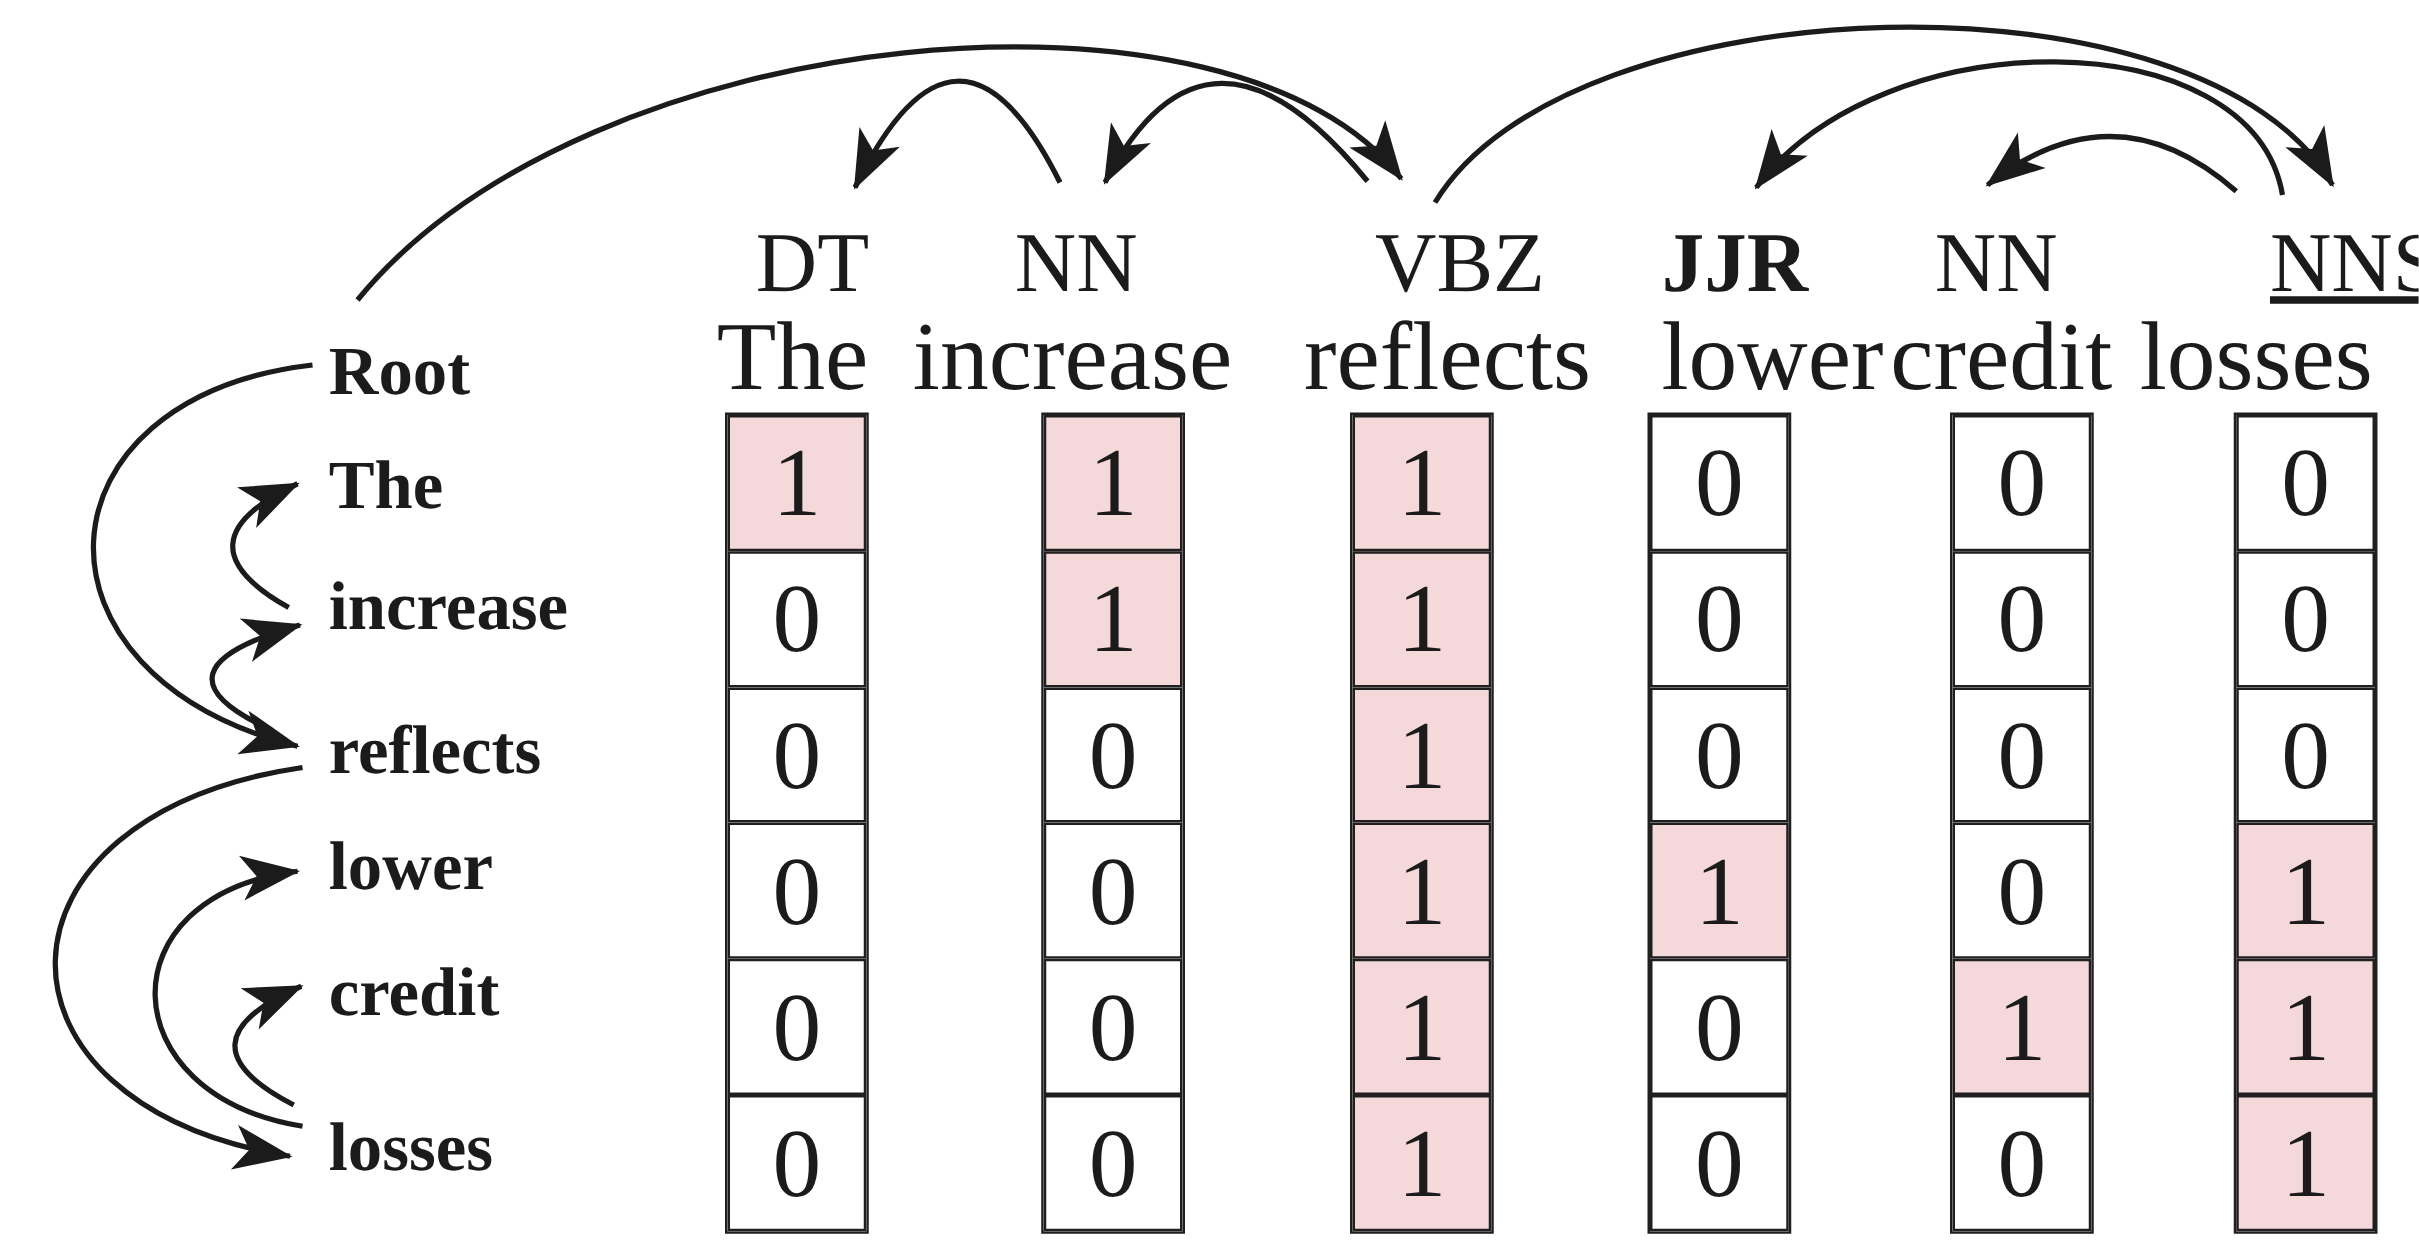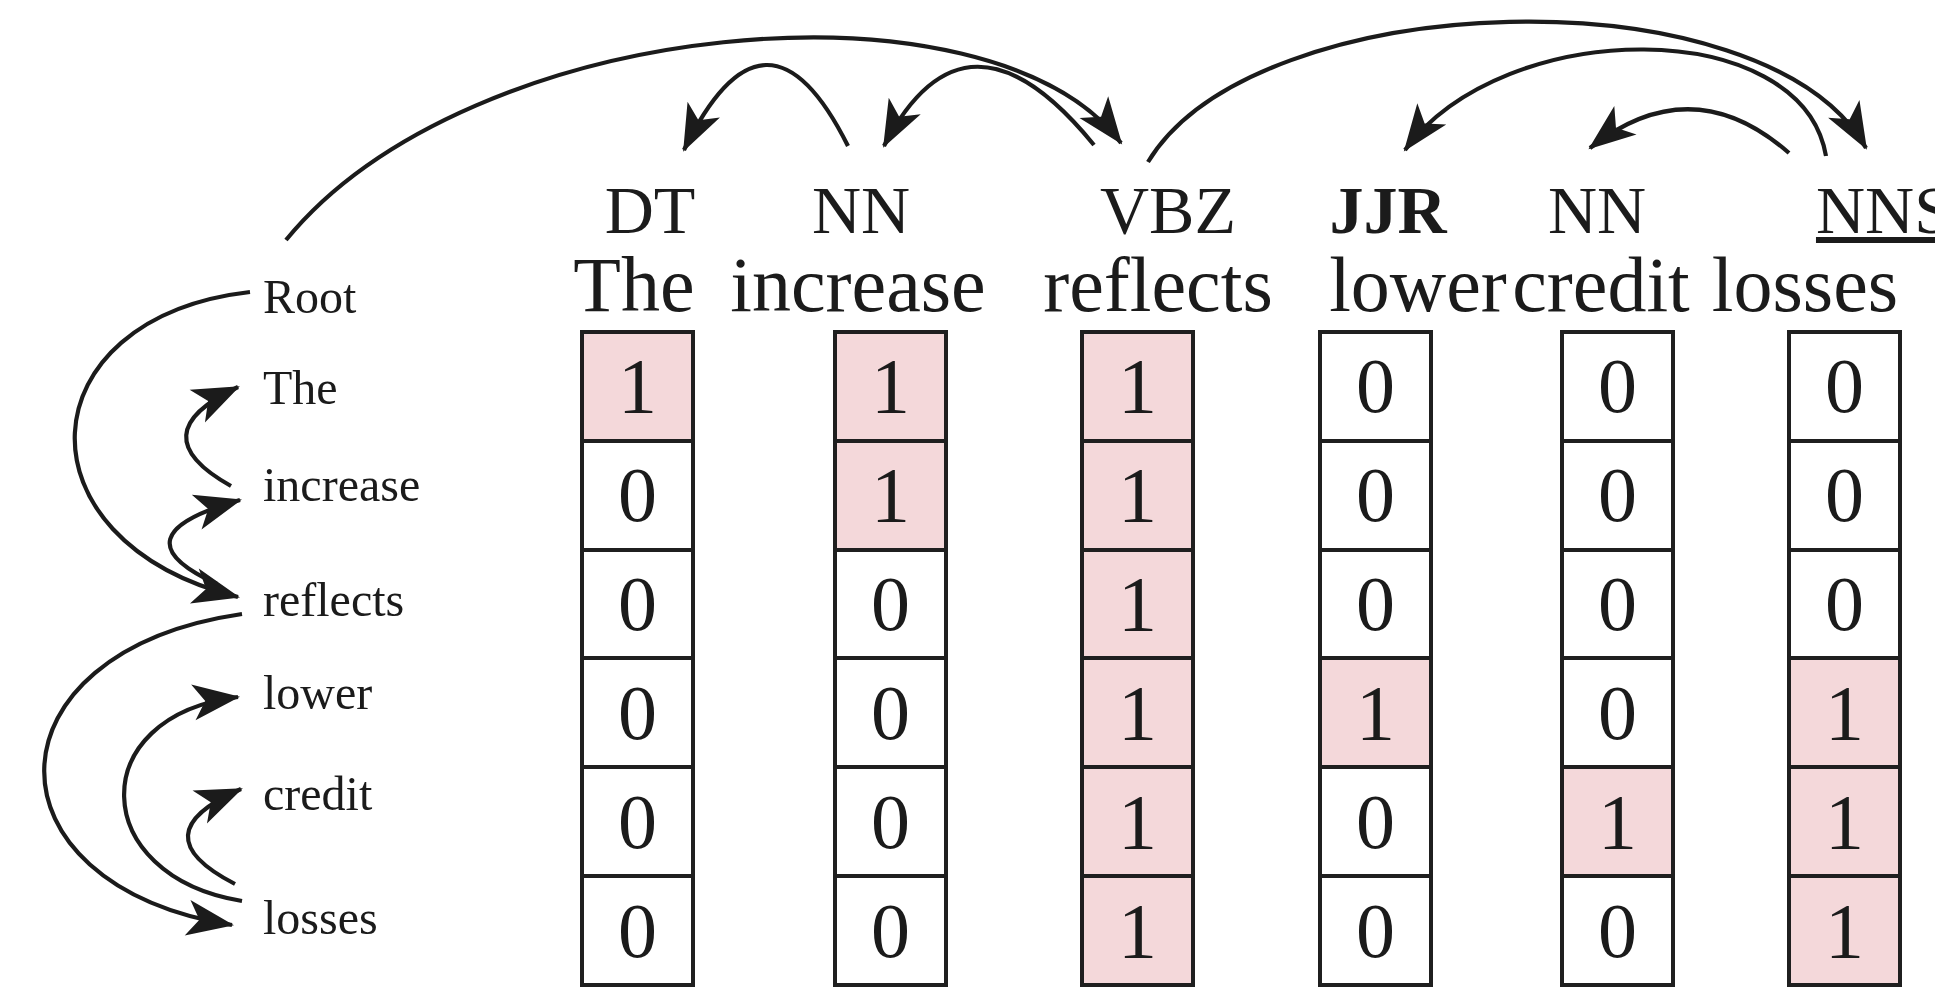--- a/index.html
+++ b/index.html
@@ -12,21 +12,21 @@
   .pos-tag{
     position:absolute;transform:translateX(-50%);white-space:nowrap;
     font-size:68px;line-height:68px;top:176px;
   }
   .word{
     position:absolute;transform:translateX(-50%);white-space:nowrap;
     font-size:78px;line-height:78px;top:246px;
   }
   .row-label{
     position:absolute;left:263px;white-space:nowrap;
-    font-size:48px;line-height:76px;transform:translateY(-50%);
+    font-size:55px;line-height:76px;transform:translateY(-50%);font-weight:bold;
   }
   .matrix-col{
     position:absolute;top:330px;height:657px;width:115px;
     border:2px solid #1f1f1f;box-sizing:border-box;
     display:flex;flex-direction:column;background:#ffffff;
   }
   .matrix-cell{
     flex:1 1 0;border:2px solid #1f1f1f;box-sizing:border-box;
     display:flex;align-items:center;justify-content:center;
     font-size:78px;background:#ffffff;

